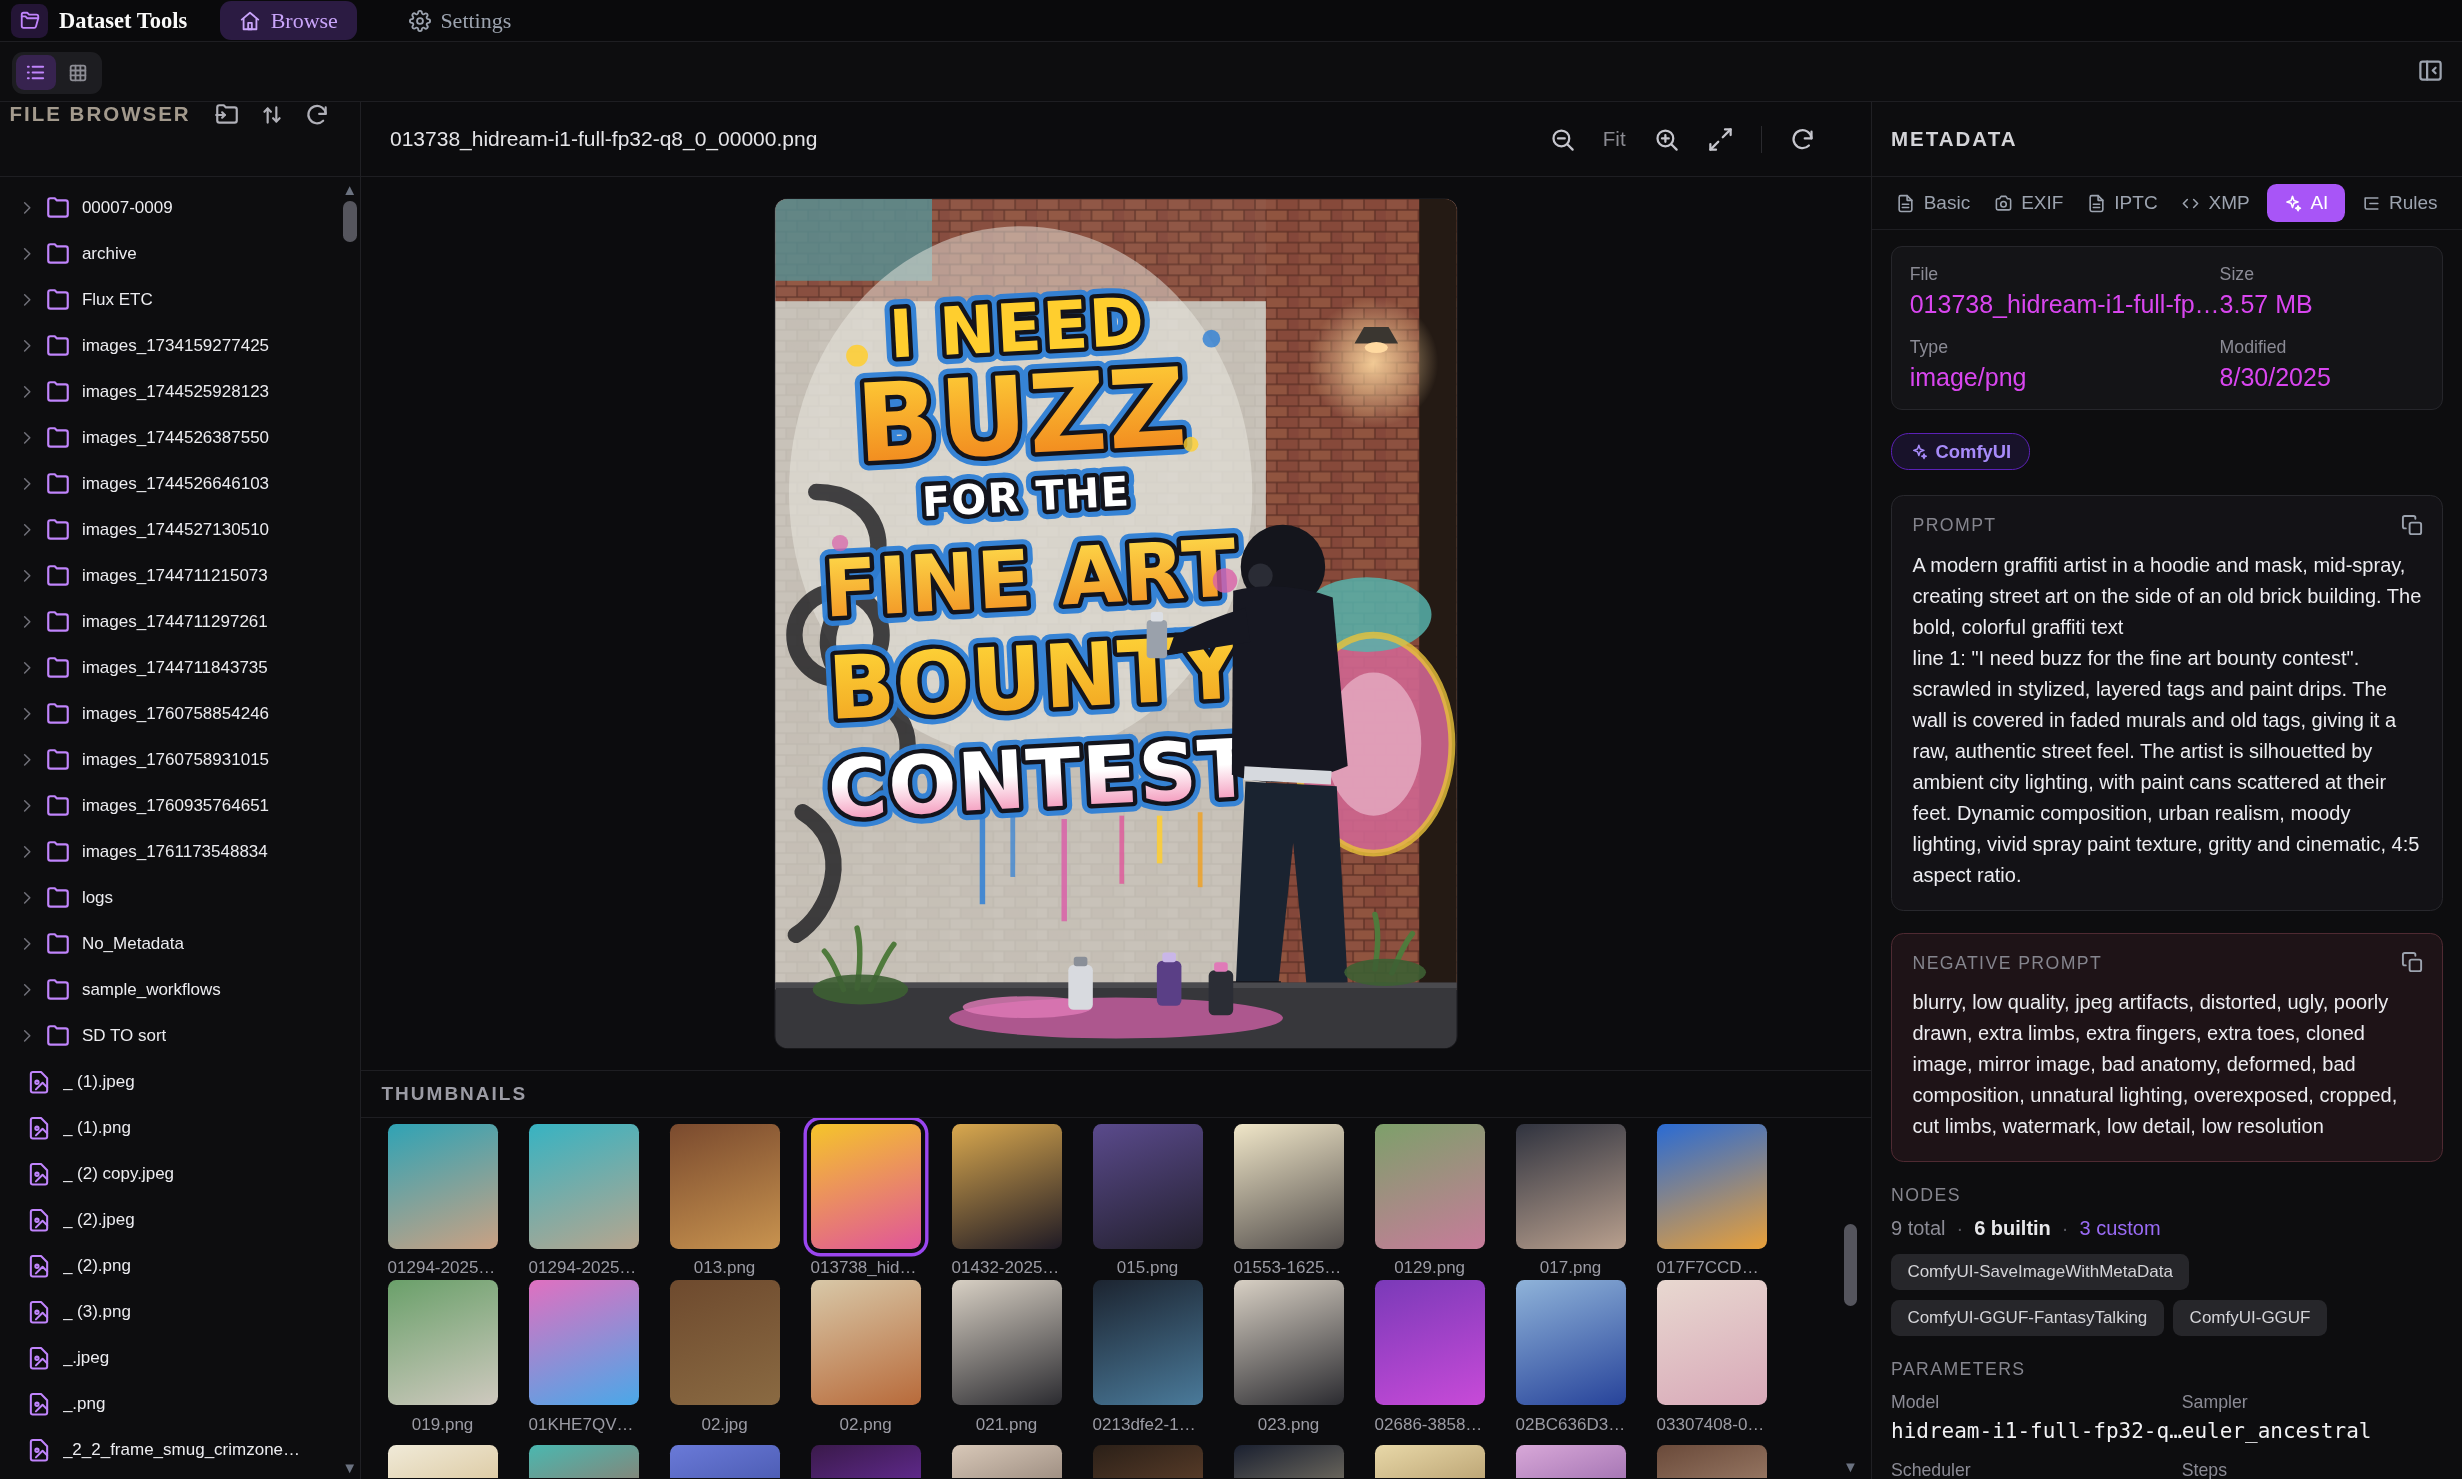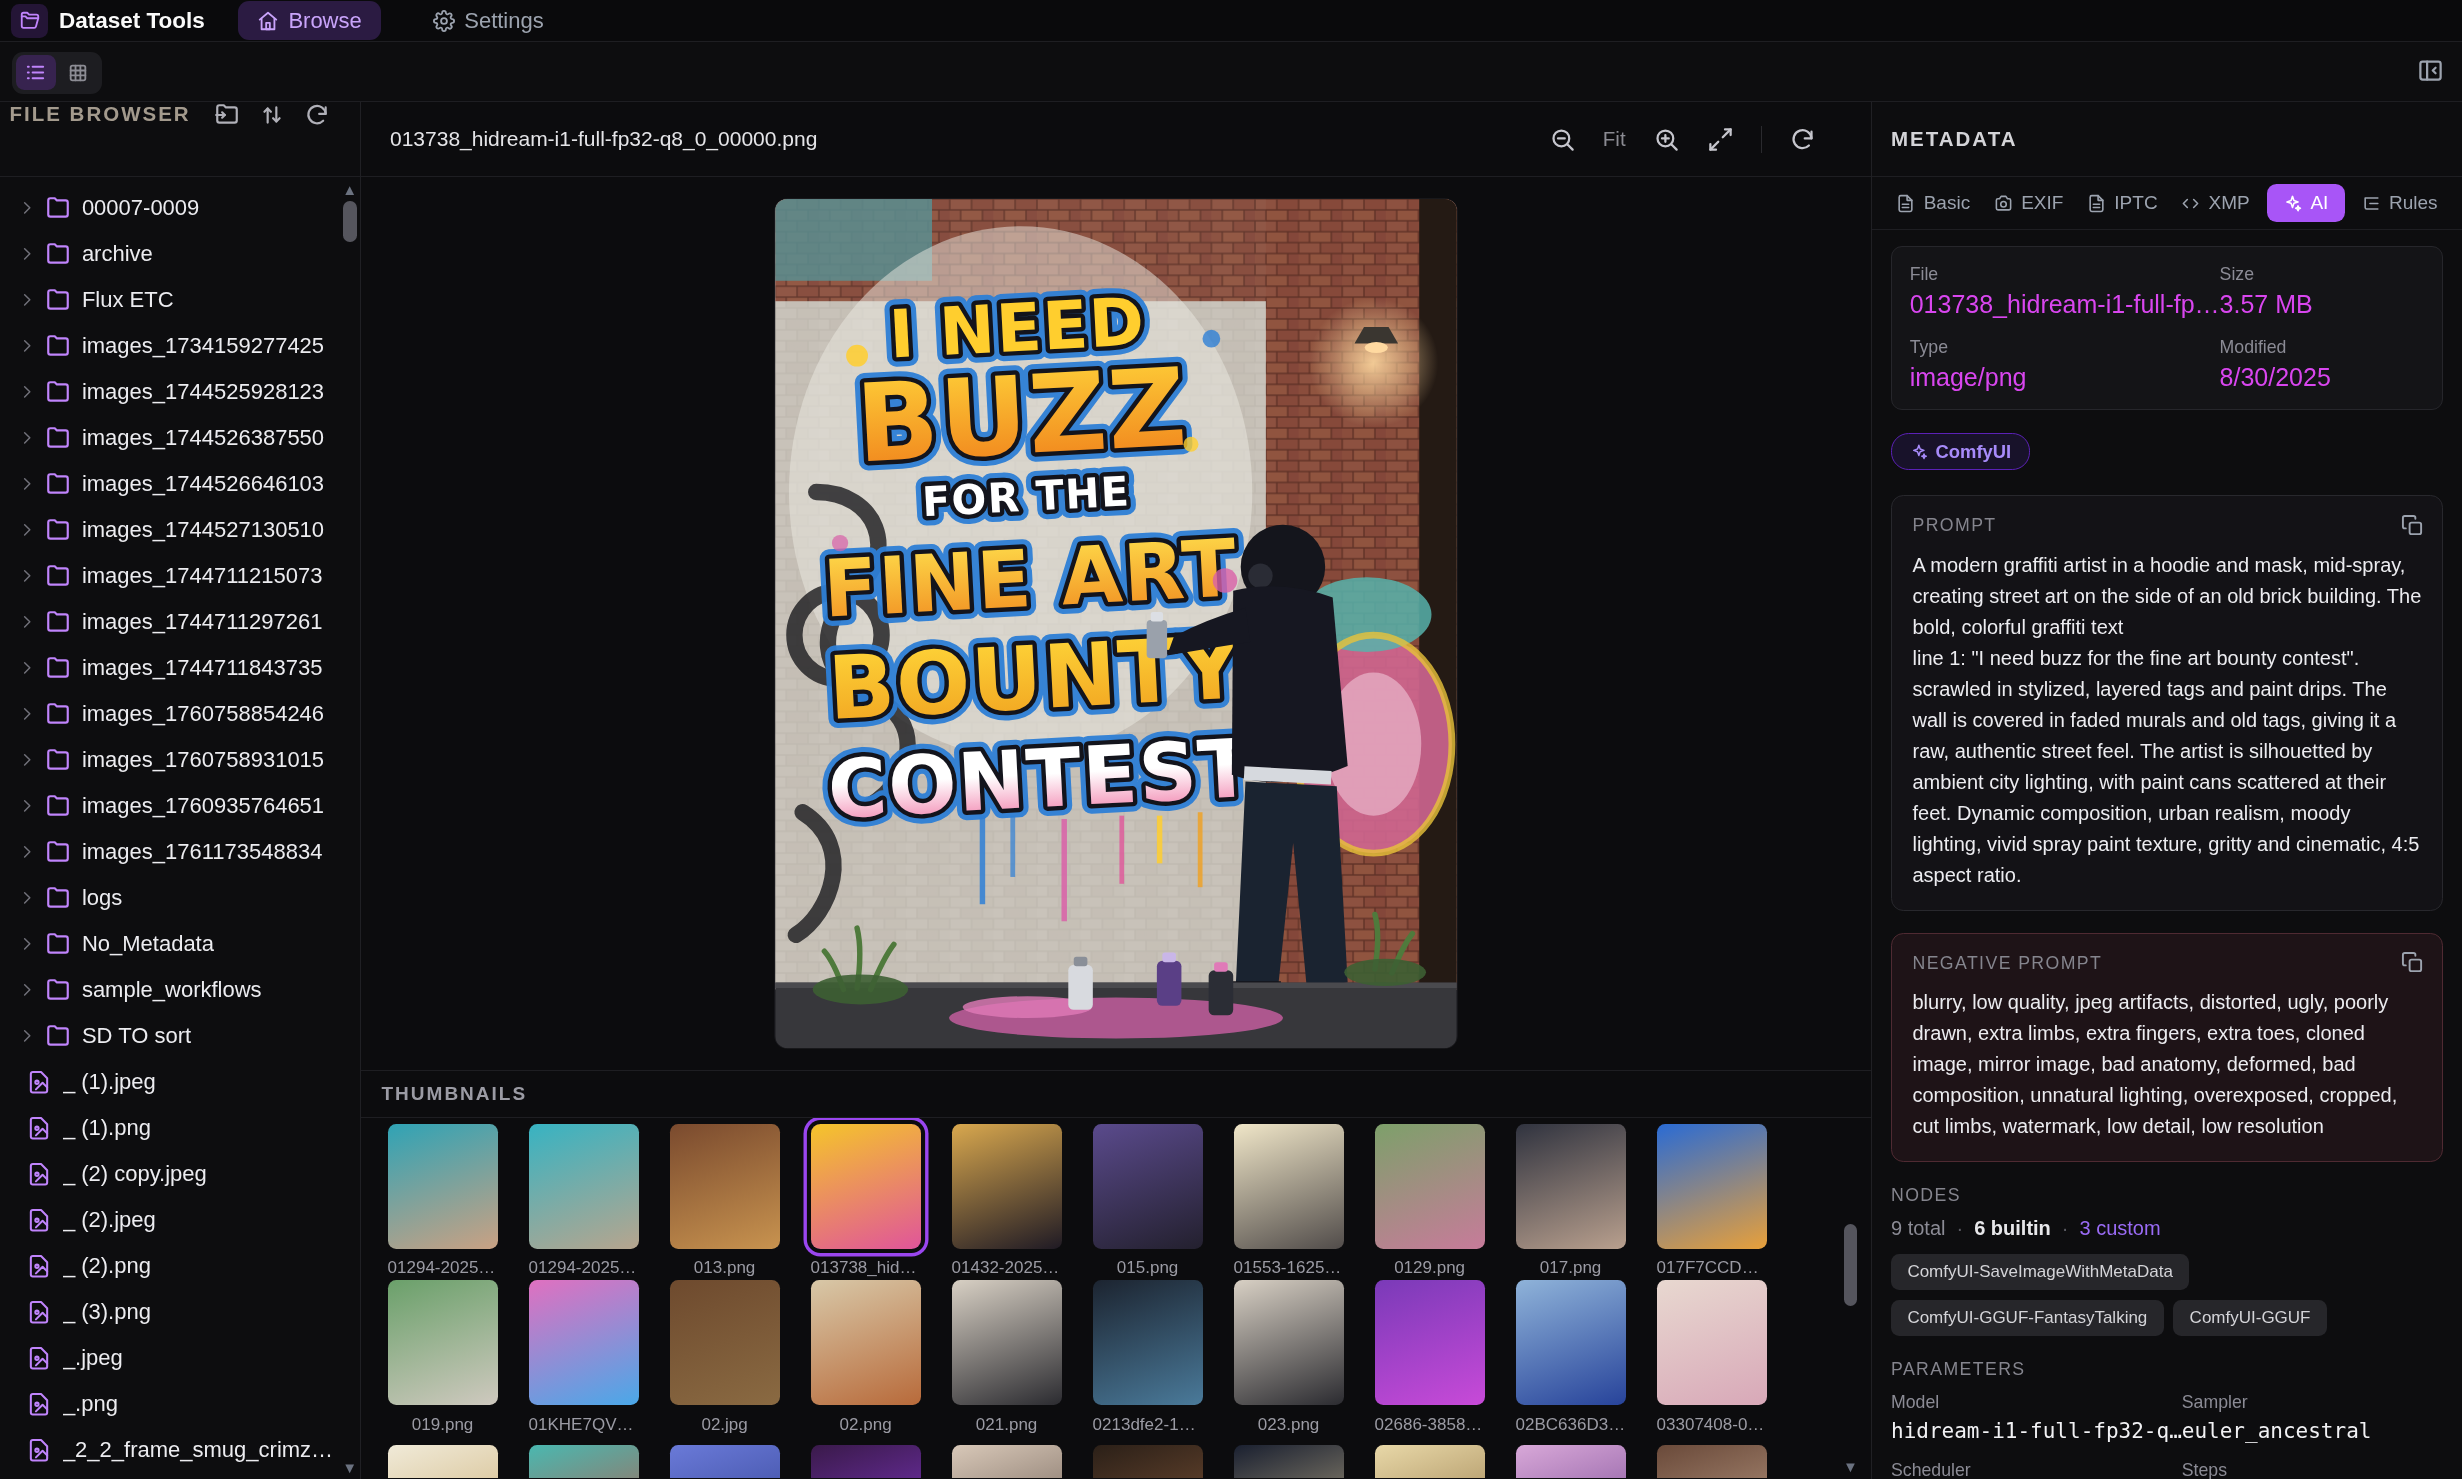--- a/index.html
+++ b/index.html
@@ -3,21 +3,21 @@
 <meta charset="utf-8">
 <style>
   * { margin:0; padding:0; box-sizing:border-box; }
   html,body { width:2462px; height:1479px; overflow:hidden; background:#0b0b0d;
     font-family:"Liberation Sans", sans-serif; color:#e7e7ea; }
   svg { display:block; }
   .ic { stroke:currentColor; fill:none; stroke-width:2; stroke-linecap:round; stroke-linejoin:round; }
 
   
   #topbar { position:absolute; left:0; top:0; width:2462px; height:42px; background:#0a0a0c;
-    border-bottom:1.4px solid #1e1e22; display:flex; align-items:center; }
+    border-bottom:1.4px solid #1e1e22; display:flex; align-items:center;font-family:Liberation Serif, serif; }
   .logo-box { width:37px; height:34px; margin-left:11px; background:#241536; border-radius:8.2px;
     display:flex; align-items:center; justify-content:center; color:#c084fc; }
   .app-title { font-size:22.5px; font-weight:bold; color:#fafafa; margin-left:11px; }
   .nav-btn { display:flex; align-items:center; gap:9.5px; font-size:22px; color:#9ca3af;
     padding:6.8px 19px; border-radius:11px; margin-left:33px; }
   .nav-btn.active { background:#2b1b42; color:#c9a4fa; }
 
   
   #subbar { position:absolute; left:0; top:42px; width:2462px; height:60px; background:#0d0d0f;
     border-bottom:1.4px solid #1e1e22; }
@@ -36,21 +36,21 @@
     border-left:1.4px solid #202024; overflow:hidden; }
 
   
   .sb-head { height:75px; border-bottom:1.4px solid #1e1e22; display:flex; align-items:flex-start; }
   .sb-title { font-size:20.5px; font-weight:bold; letter-spacing:2px; color:#a39a8d; margin-left:9.5px; flex:1; }
   .sb-tools { display:flex; gap:19px; margin-right:30px; color:#b0b0b8; }
   .sb-list { position:absolute; top:76px; bottom:0; left:0; right:20.5px; overflow:hidden; padding-top:6.8px; }
   .sb-row { height:46px; display:flex; align-items:center; cursor:default; }
   .sb-chevron { width:17.7px; margin-left:17.7px; color:#71717a; flex:none; }
   .sb-ficon { width:26px; margin-left:9.5px; color:#c084fc; flex:none; }
-  .sb-label { font-size:22px; font-weight:500; color:#ececf0; margin-left:11px; white-space:nowrap;
+  .sb-label { font-size:17px; font-weight:500; color:#ececf0; margin-left:11px; white-space:nowrap;
     overflow:hidden; text-overflow:ellipsis; }
   .sb-scroll { position:absolute; right:1.4px; top:80px; bottom:4.1px; width:17.7px; }
   .sb-scroll .arr { color:#6b7280; width:17.7px; text-align:center; font-size:15px; line-height:15px; }
   .sb-thumb { position:absolute; left:2px; top:19px; width:13.6px; height:41px; background:#55555d; border-radius:6.8px; }
   .arr.bottom { position:absolute; bottom:0; }
 
   
   .viewbar { height:75px; border-bottom:1.4px solid #1e1e22; display:flex; align-items:center; }
   .view-filename { font-size:21px; color:#e5e5e8; margin-left:29px; flex:1; }
   .view-tools { display:flex; align-items:center; gap:27px; margin-right:55px; color:#c6c6cd; }

